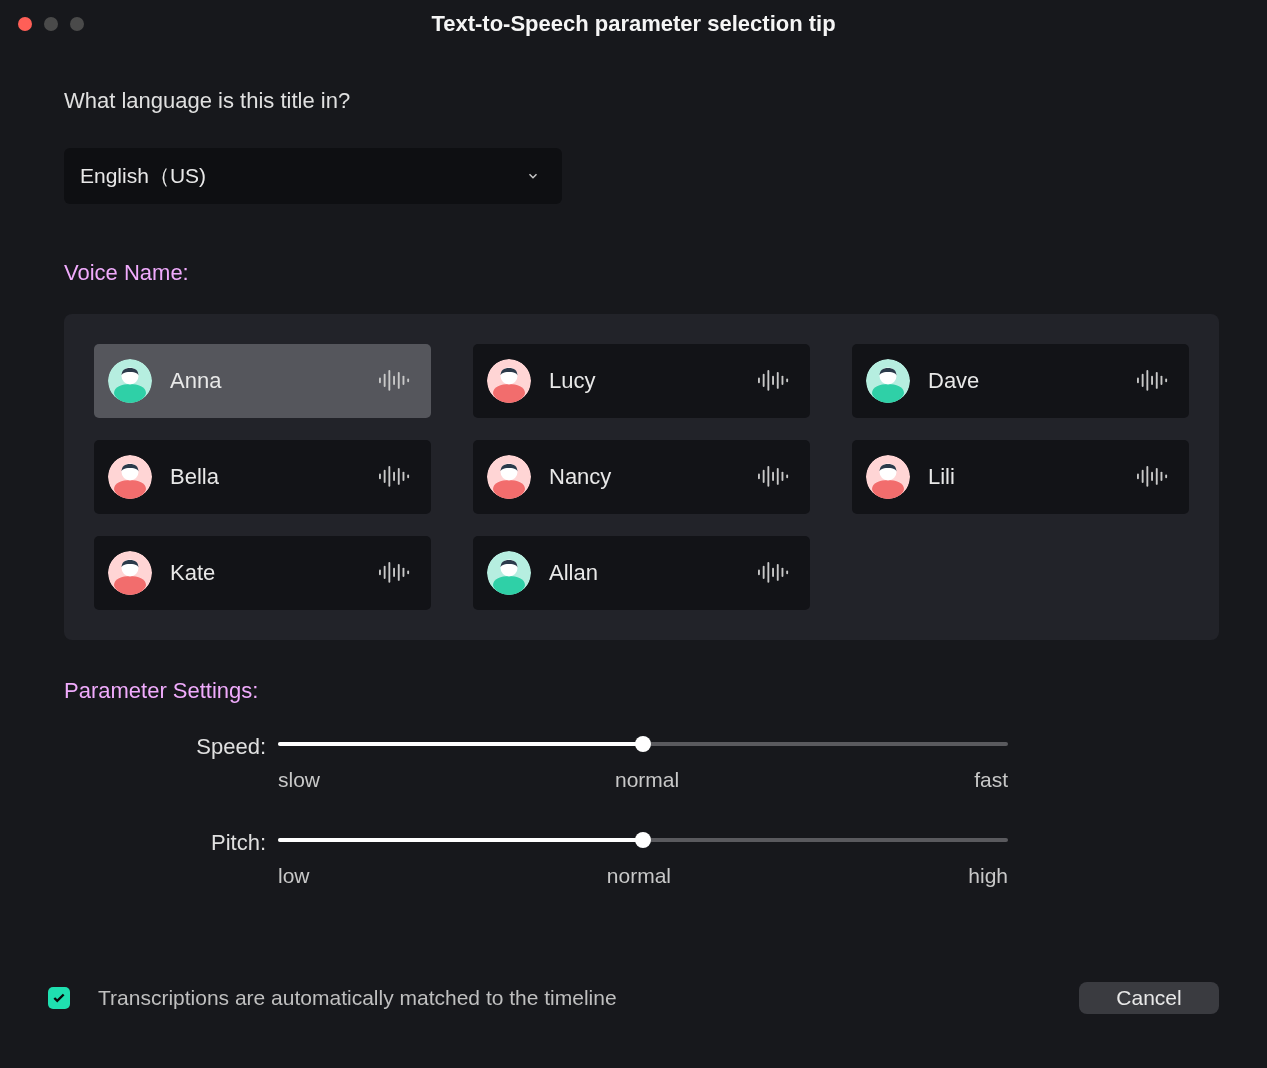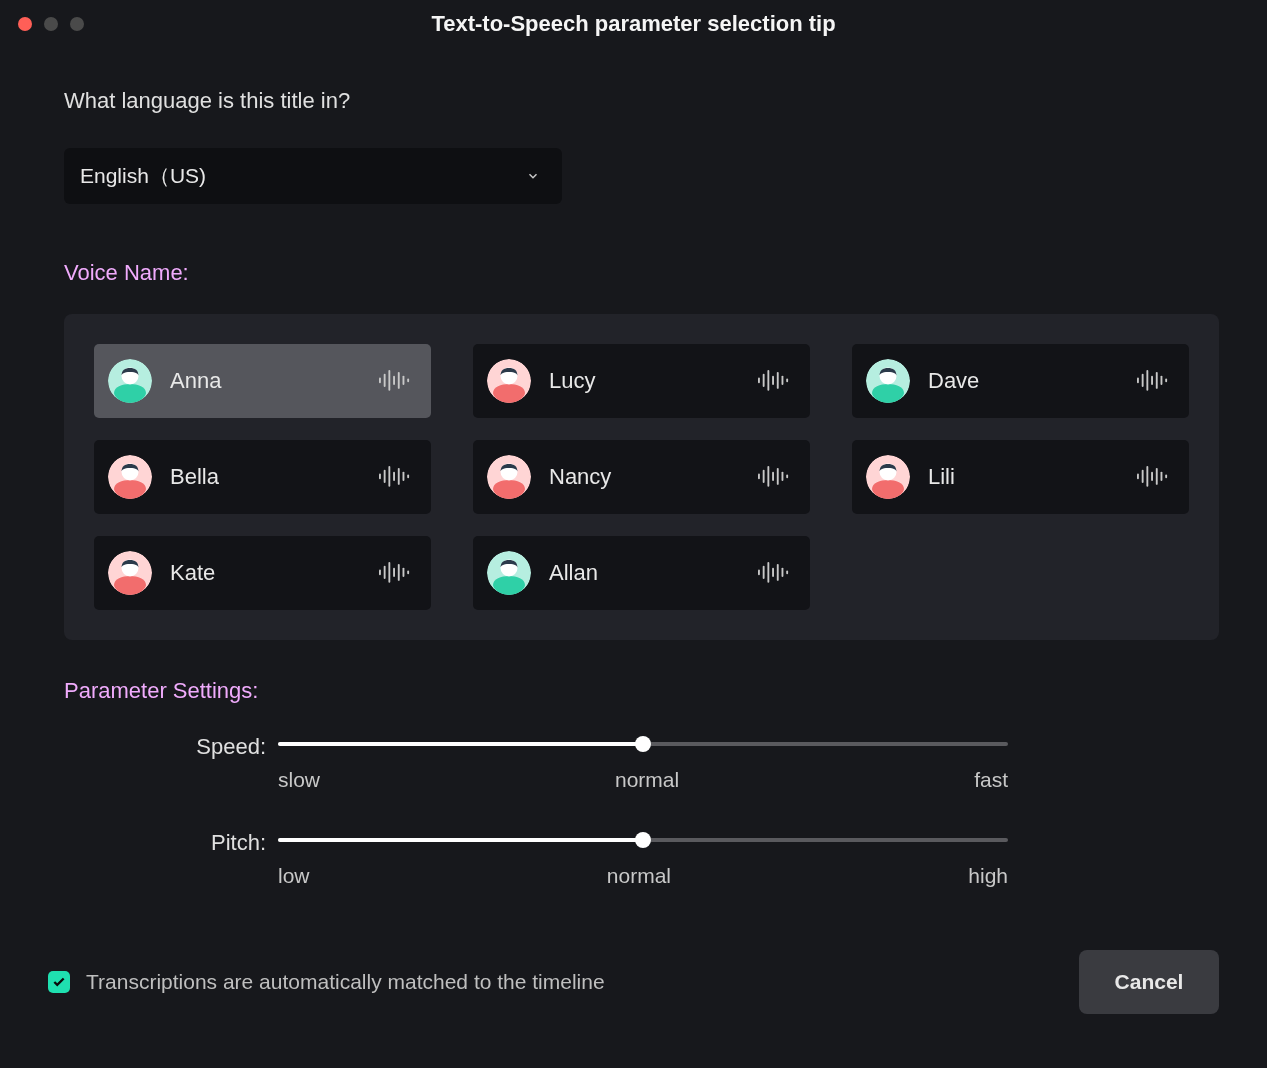--- a/index.html
+++ b/index.html
@@ -187,21 +187,21 @@
       bottom: 54px;
       left: 48px;
       right: 48px;
       display: flex;
       align-items: center;
       justify-content: space-between;
     }
     .checkbox-row {
       display: flex;
       align-items: center;
-      gap: 16px;
+      gap: 28px;
     }
     .checkbox {
       width: 22px;
       height: 22px;
       background: #1fe0b0;
       border-radius: 5px;
       display: flex;
       align-items: center;
       justify-content: center;
       cursor: pointer;
@@ -213,24 +213,24 @@
     }
     .checkbox-label {
       font-size: 21px;
       color: #bfbfbf;
     }
     .buttons {
       display: flex;
       gap: 28px;
     }
     .btn {
-      height: 64px;
+      height: 32px;
       border-radius: 8px;
       font-size: 21px;
-      font-weight: 700;
+      font-weight: 400;
       border: none;
       cursor: pointer;
       padding: 16px 34px;
       display: flex;
       align-items: center;
       justify-content: center;
     }
     .btn-cancel {
       background: #3a3b40;
       color: #e8e8e8;

